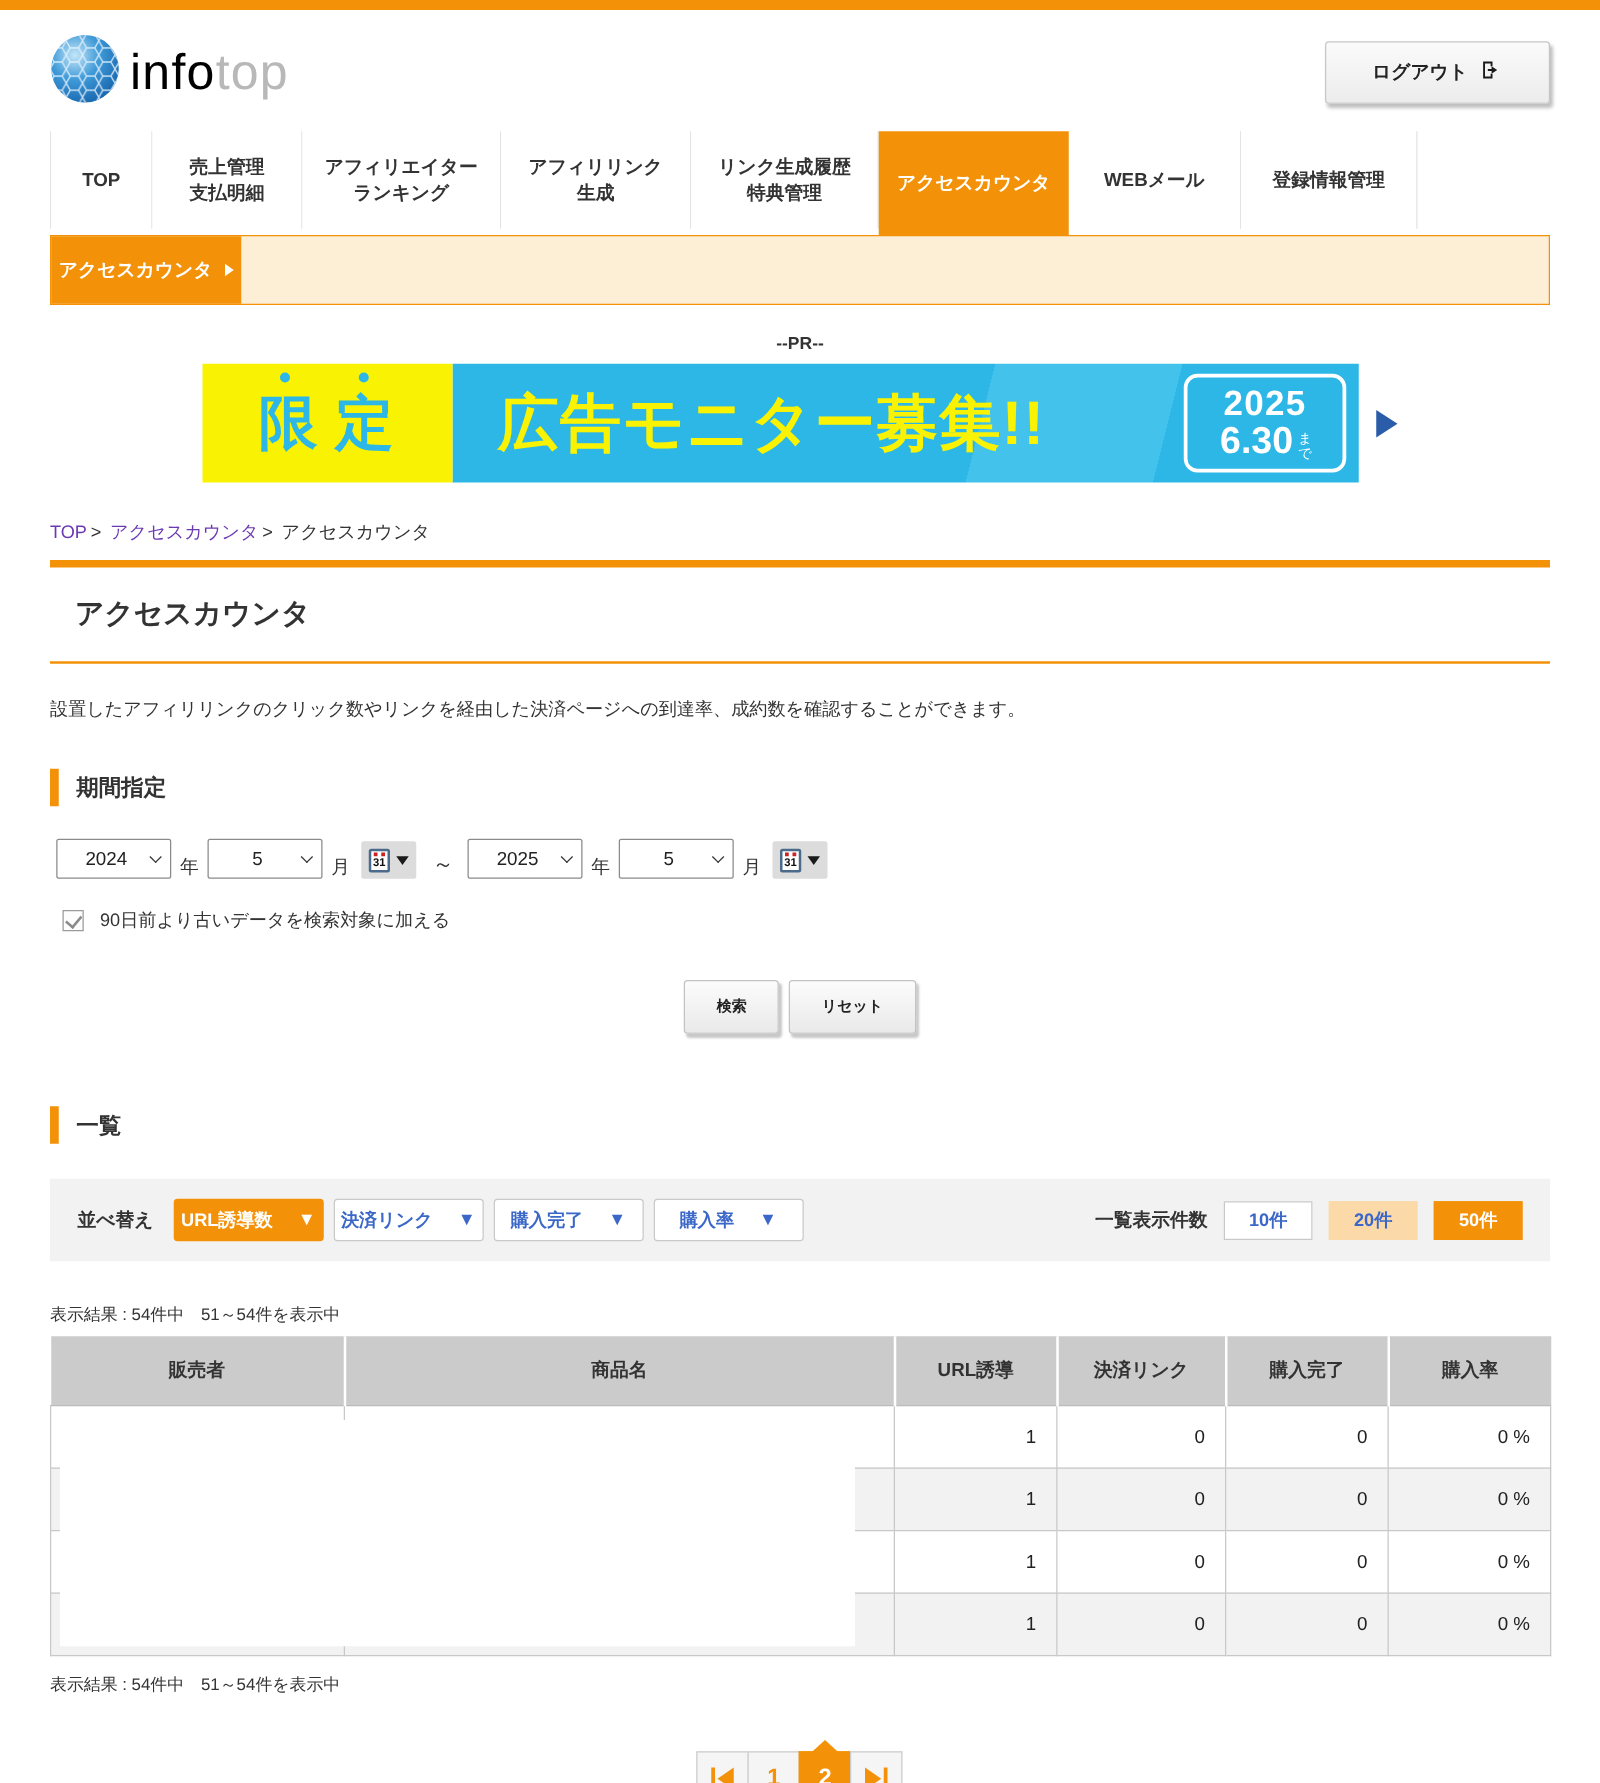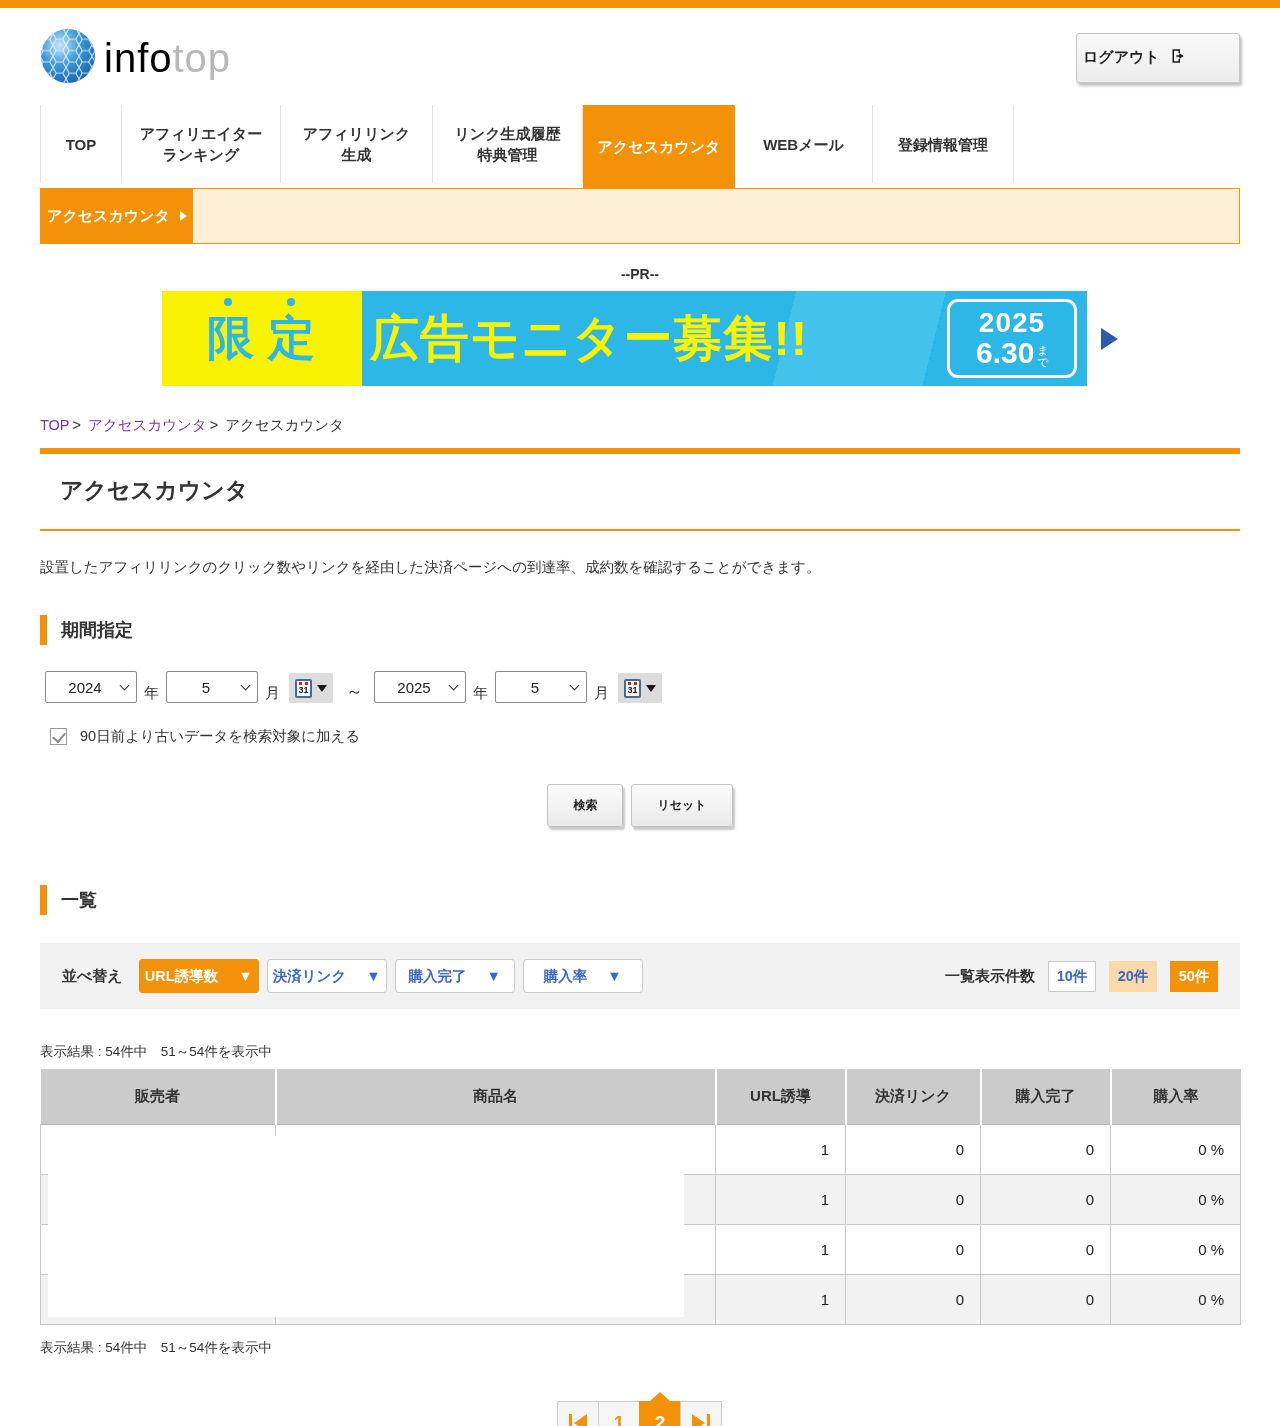--- a/index.html
+++ b/index.html
@@ -10,21 +10,21 @@
   }
   .top-strip { height:8px; background:#f39208; }
 
   
   .site-header { display:flex; justify-content:space-between; align-items:center; padding:16px 40px 14px; height:97px; }
   .logo { display:flex; align-items:center; gap:8px; }
   .logo-text { font-size:40px; letter-spacing:1px; line-height:1; }
   .logo-text .p1 { color:#000000; }
   .logo-text .p2 { color:#b8b8b8; }
   .logout-btn {
-    width:164px; height:50px; display:flex; align-items:center; justify-content:flex-start; gap:9px;
+    width:180px; height:50px; display:flex; align-items:center; justify-content:center; gap:9px;
     background:linear-gradient(#fafafa,#ececec); border:1px solid #c6c6c6; border-radius:3px;
     box-shadow:2px 3px 3px rgba(0,0,0,.25); font-size:15px; font-weight:bold; color:#222; cursor:pointer;
   }
 
   
   .main-nav { display:flex; margin:0 40px; height:78px; border-left:1px solid #e3e3e3; }
   .nav-tab {
     background:#fff; border-right:1px solid #e3e3e3; display:flex; flex-direction:column;
     align-items:center; justify-content:center; font-size:15px; font-weight:bold; line-height:1.4;
     text-align:left; cursor:pointer;
@@ -45,21 +45,21 @@
   .banner-row { display:flex; align-items:center; justify-content:center; }
   .banner { width:925px; height:95px; display:flex; cursor:pointer; }
   .banner-badge { width:200px; background:#f9f303; display:flex; align-items:center; justify-content:center; position:relative; }
   .banner-badge .txt { font-size:47px; font-weight:bold; color:#2cb7e6; letter-spacing:14px; margin-left:12px; }
   .banner-badge::before, .banner-badge::after {
     content:""; position:absolute; top:7px; width:8px; height:8px; border-radius:50%; background:#2cb7e6;
   }
   .banner-badge::before { left:62px; } .banner-badge::after { left:125px; }
   .banner-main {
     flex:1; background:linear-gradient(104deg,#2cb7e6 58%,#43c2ec 58%,#43c2ec 78%,#2cb7e6 78%);
-    display:flex; align-items:center; padding-left:8px;
+    display:flex; align-items:center; padding-left:36px;
   }
   .banner-headline { font-size:49px; font-weight:bold; color:#f9f303; letter-spacing:1px; white-space:nowrap; }
   .banner-date {
     width:130px; height:79px; border:3px solid #fff; border-radius:11px; color:#fff;
     display:flex; flex-direction:column; align-items:center; justify-content:center; line-height:1.05;
     margin:0 10px 0 auto;
   }
   .banner-date .y { font-size:28px; font-weight:bold; letter-spacing:1px; }
   .banner-date .d-row { display:flex; align-items:flex-start; }
   .banner-date .d { font-size:30px; font-weight:bold; }
@@ -120,21 +120,21 @@
   .sort-label { font-size:15px; font-weight:bold; margin-right:16px; }
   .sort-btn {
     width:120px; height:34px; display:flex; align-items:center; justify-content:center; gap:20px;
     font-size:14.5px; font-weight:bold; margin-right:8px; border-radius:3px; cursor:pointer;
     background:#fff; border:1px solid #c9c9c9; color:#3b68c8;
   }
   .sort-btn.active { background:#f39208; border-color:#f39208; color:#fff; }
   .pp-group { margin-left:auto; display:flex; align-items:center; }
   .pp-label { font-size:15px; font-weight:bold; }
   .pp-btn {
-    width:48px; height:31px; margin-left:13px; display:flex; align-items:center; justify-content:center;
+    width:71px; height:31px; margin-left:13px; display:flex; align-items:center; justify-content:center;
     font-size:14.5px; font-weight:bold; cursor:pointer;
   }
   .pp-outline { background:#fff; border:1px solid #c9c9c9; color:#3b68c8; }
   .pp-soft { background:#fbd9a9; border:1px solid #fbd9a9; color:#3b68c8; }
   .pp-solid { background:#f39208; border:1px solid #f39208; color:#fff; }
 
   
   .result-summary { margin:34px 40px 8px; font-size:13.5px; }
   .result-summary.bottom { margin:14px 40px 0; }
   .table-wrap { margin:0 40px; position:relative; }
@@ -199,20 +199,24 @@
         <path fill="#1a1a1a" d="M13 8l6 4-6 4v-3H9v-2h4z"></path>
       </svg>
     </span>
   </button>
 </header>
 
 <nav class="main-nav">
   <div class="nav-tab w1">
       <span>TOP</span>
     </div>
+  <div class="nav-tab w2">
+      <span>売上管理</span>
+      <span>支払明細</span>
+    </div>
   <div class="nav-tab w3">
       <span>アフィリエイター</span>
       <span>ランキング</span>
     </div>
   <div class="nav-tab w4">
       <span>アフィリリンク</span>
       <span>生成</span>
     </div>
   <div class="nav-tab w5">
       <span>リンク生成履歴</span>

